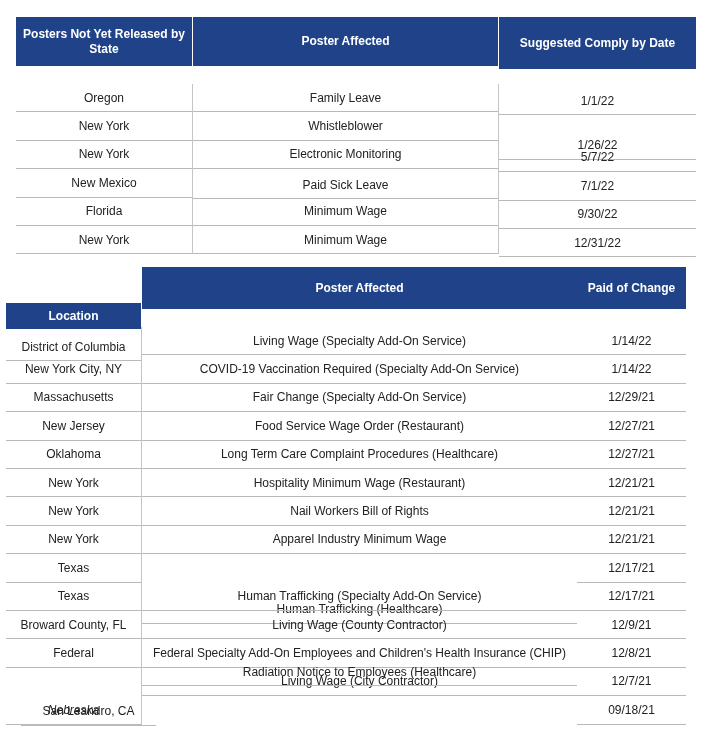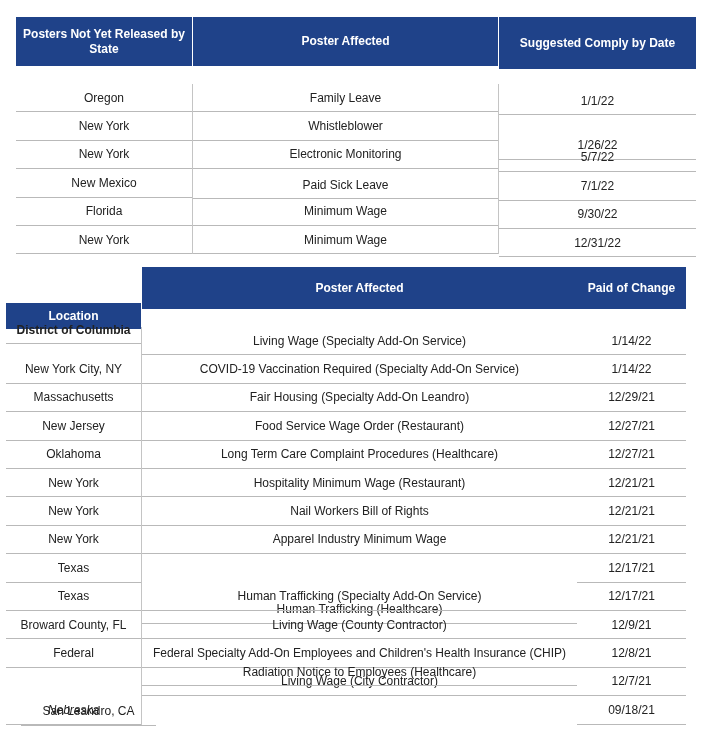--- a/index.html
+++ b/index.html
@@ -38,28 +38,28 @@
     <div class="cell" style="left: 16px; top: 226px; width: 176px; height: 28.4px;">New York</div>
     <div class="cell" style="left: 193px; top: 226px; width: 305px; height: 28.4px;">Minimum Wage</div>
     <div class="cell" style="left: 499px; top: 229px; width: 197px; height: 28.4px;">12/31/22</div>
     <div class="vline" style="left: 192px; top: 84px; width: 1px; height: 170.4px;"></div>
     <div class="vline" style="left: 498px; top: 84px; width: 1px; height: 170.4px;"></div>
   </div>
 <div id="t2">
     <div class="hdr" style="left: 6px; top: 267px; width: 135px; height: 26px; margin-top: 36px;">Location</div>
     <div class="hdr" style="left: 142px; top: 267px; width: 435px; height: 42px;">Poster Affected</div>
     <div class="hdr" style="left: 577px; top: 267px; width: 109px; height: 42px;">Paid of Change</div>
-    <div class="cell" style="left: 6px; top: 316px; width: 135px; height: 28.4px; font-weight: bold;">District of Columbia</div>
+    <div class="cell" style="left: 6px; top: 333px; width: 135px; height: 28.4px;">District of Columbia</div>
     <div class="cell" style="left: 142px; top: 327px; width: 435px; height: 28.4px;">Living Wage (Specialty Add-On Service)</div>
     <div class="cell" style="left: 577px; top: 327px; width: 109px; height: 28.4px;">1/14/22</div>
     <div class="cell" style="left: 6px; top: 355.4px; width: 135px; height: 28.4px;">New York City, NY</div>
     <div class="cell" style="left: 142px; top: 355.4px; width: 435px; height: 28.4px;">COVID-19 Vaccination Required (Specialty Add-On Service)</div>
     <div class="cell" style="left: 577px; top: 355.4px; width: 109px; height: 28.4px;">1/14/22</div>
     <div class="cell" style="left: 6px; top: 383.8px; width: 135px; height: 28.4px;">Massachusetts</div>
-    <div class="cell" style="left: 142px; top: 383.8px; width: 435px; height: 28.4px;">Fair Housing (Specialty Add-On Leandro)</div>
+    <div class="cell" style="left: 142px; top: 383.8px; width: 435px; height: 28.4px;">Fair Change (Specialty Add-On Service)</div>
     <div class="cell" style="left: 577px; top: 383.8px; width: 109px; height: 28.4px;">12/29/21</div>
     <div class="cell" style="left: 6px; top: 412.2px; width: 135px; height: 28.4px;">New Jersey</div>
     <div class="cell" style="left: 142px; top: 412.2px; width: 435px; height: 28.4px;">Food Service Wage Order (Restaurant)</div>
     <div class="cell" style="left: 577px; top: 412.2px; width: 109px; height: 28.4px;">12/27/21</div>
     <div class="cell" style="left: 6px; top: 440.6px; width: 135px; height: 28.4px;">Oklahoma</div>
     <div class="cell" style="left: 142px; top: 440.6px; width: 435px; height: 28.4px;">Long Term Care Complaint Procedures (Healthcare)</div>
     <div class="cell" style="left: 577px; top: 440.6px; width: 109px; height: 28.4px;">12/27/21</div>
     <div class="cell" style="left: 6px; top: 469px; width: 135px; height: 28.4px;">New York</div>
     <div class="cell" style="left: 142px; top: 469px; width: 435px; height: 28.4px;">Hospitality Minimum Wage (Restaurant)</div>
     <div class="cell" style="left: 577px; top: 469px; width: 109px; height: 28.4px;">12/21/21</div>

